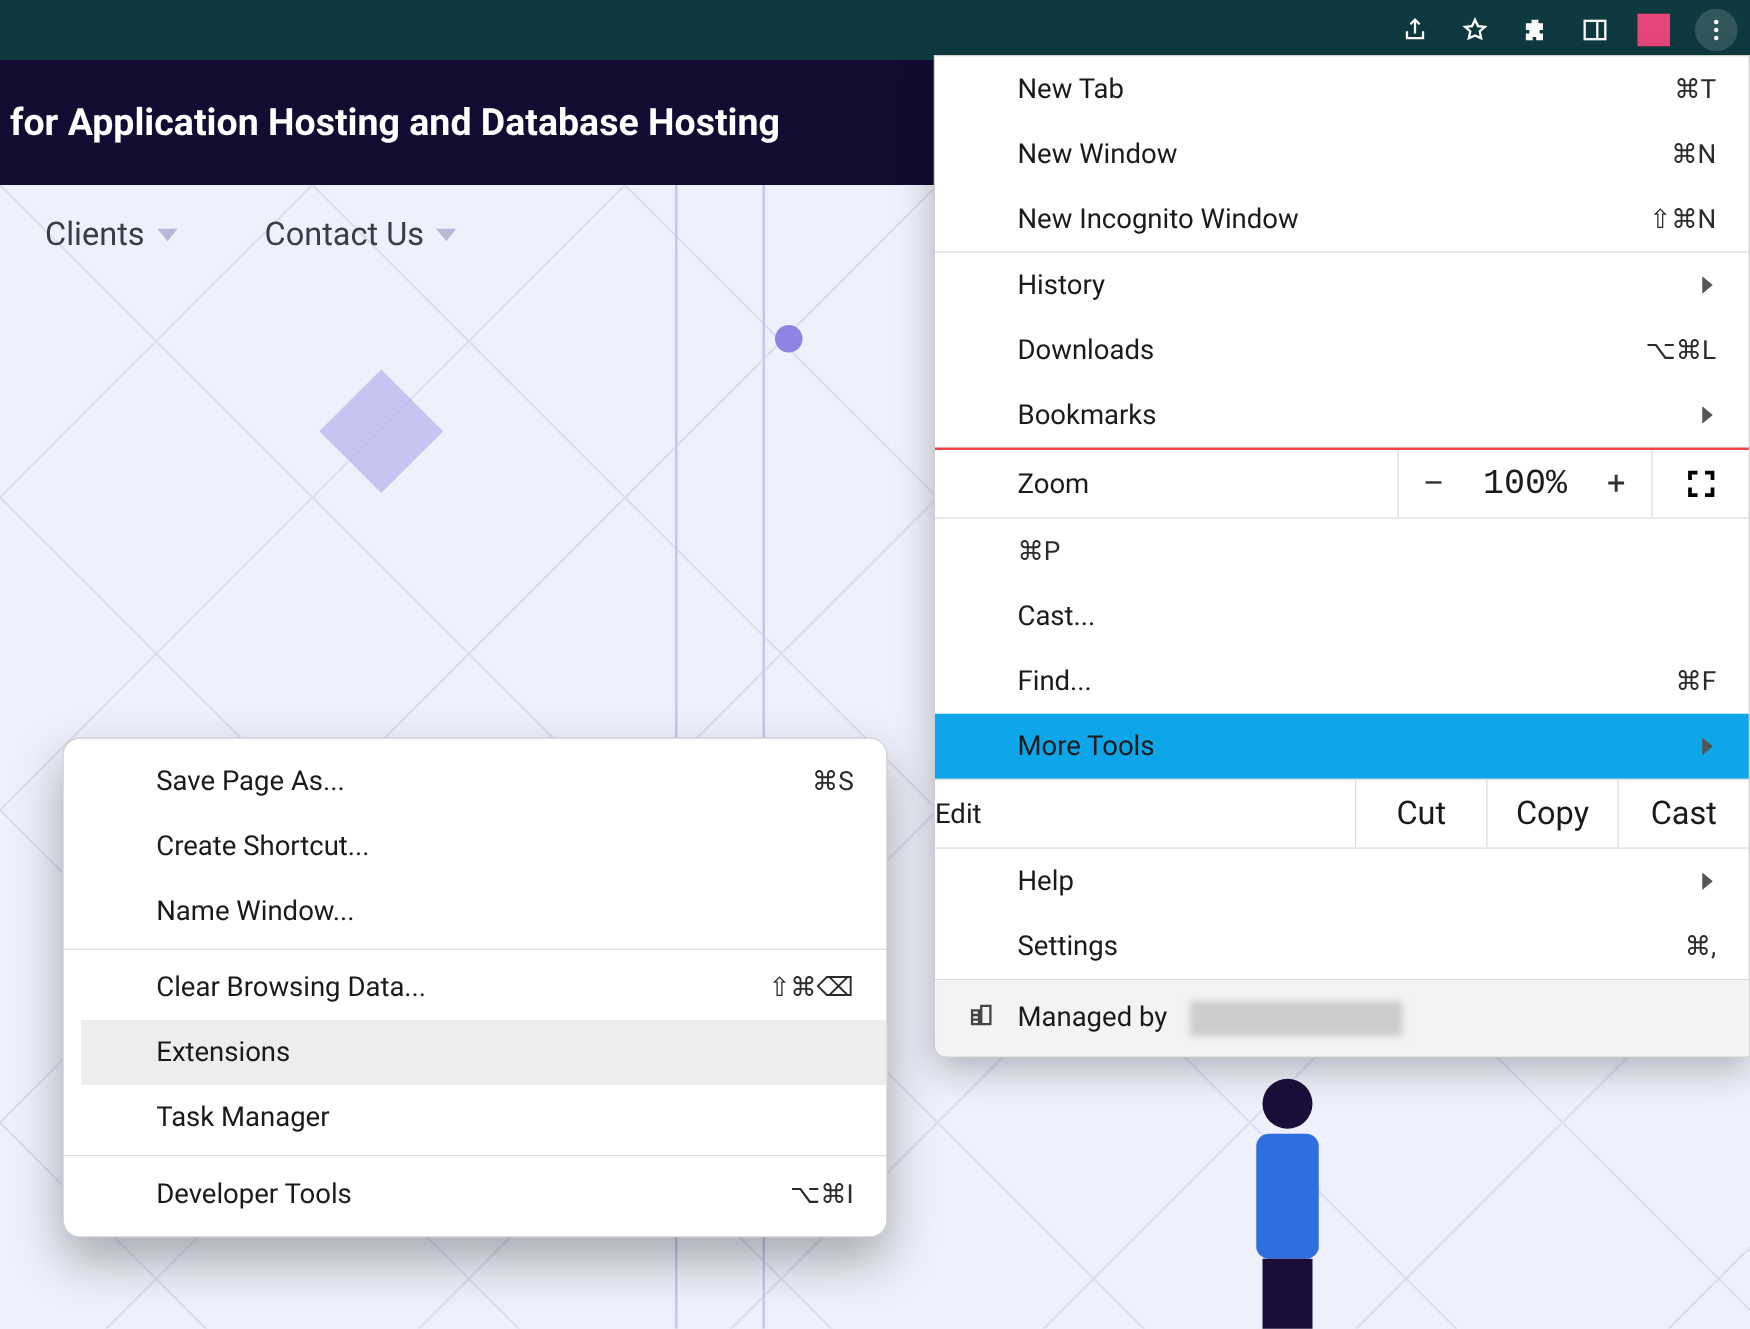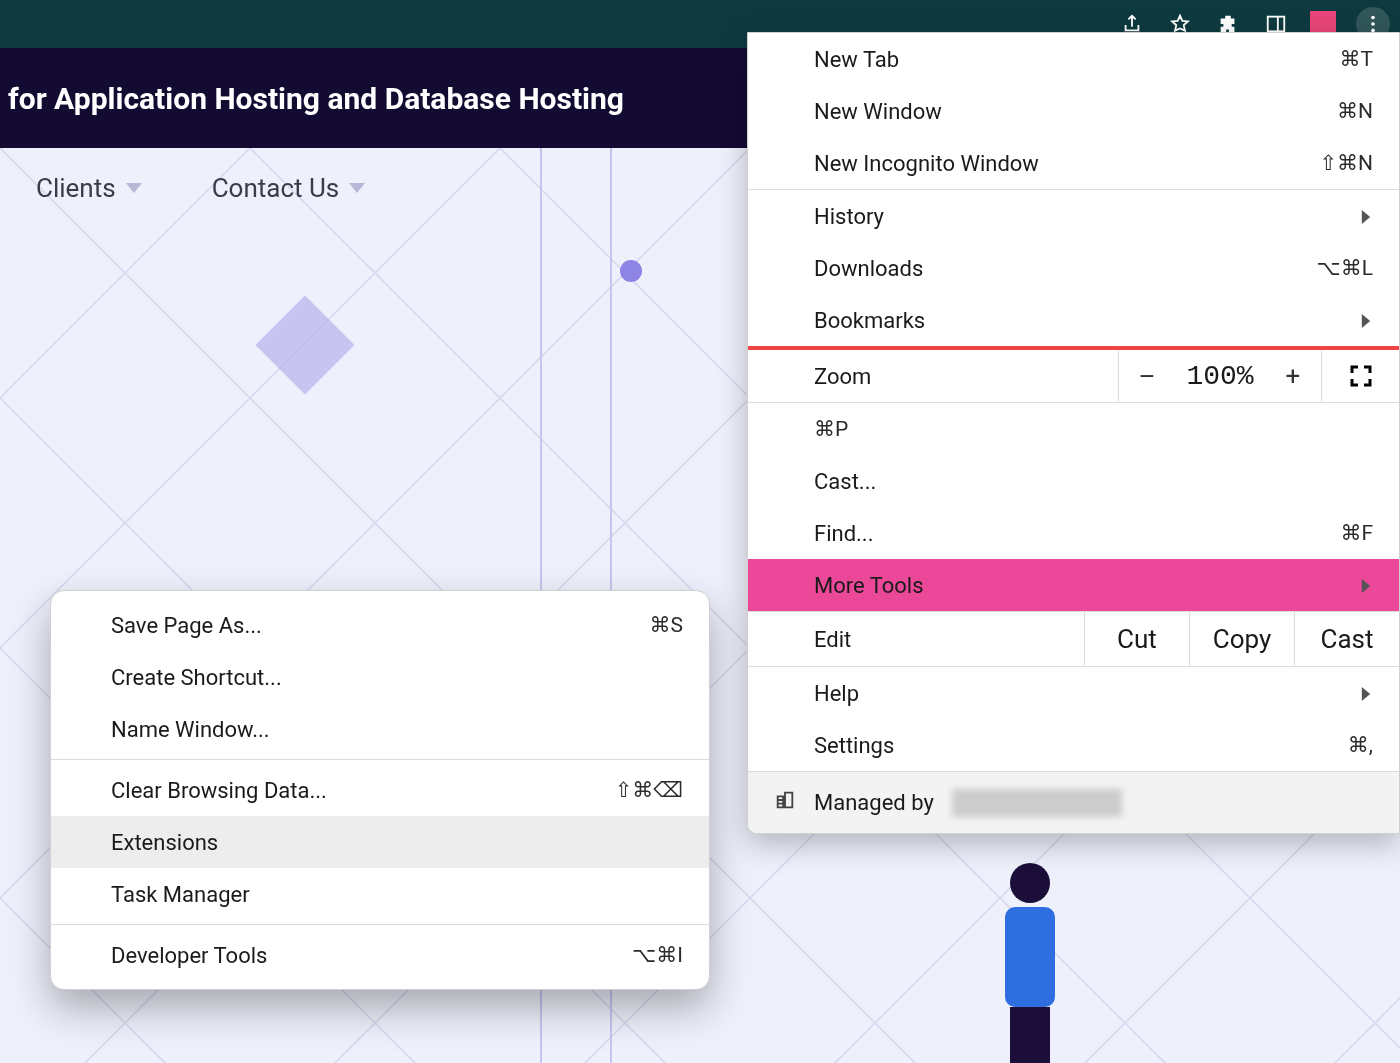--- a/index.html
+++ b/index.html
@@ -88,61 +88,61 @@
   .person .head { width:40px; height:40px; border-radius:50%; background:#1b0f3a; margin:0 auto; }
   .person .body { width:50px; height:100px; background:#2b1a8c; margin:4px auto 0; border-radius:10px; }
   .person .legs { width:40px; height:60px; background:#1b0f3a; margin:0 auto; }
   .person.left .head { background:#372f8f; }
   .person.left .body { background:#f0b472; height:70px; }
   .person.right .body { background:#2f6ee0; }
 
   
   .main-menu {
     position:absolute;
-    top:32px; right:0;
+    top:44px; right:0;
     width: 653px;
     background:#fff;
     border:1px solid #d0d0d0;
     border-radius: 0 0 0 10px;
     box-shadow: 0 10px 30px rgba(0,0,0,.25);
     z-index:20;
     font-size: 22px;
     color:#1a1a1a;
   }
   .menu-section { border-top:1px solid #dcdcdc; }
   .menu-section:first-child { border-top:none; }
   .menu-row {
     height:52px; display:flex; align-items:center;
     padding: 0 26px 0 66px;
   }
-  .menu-row.hovered { background:#ec4899;gap:44px; }
+  .menu-row.hovered { background:#0ea5e9;gap:44px; }
   .menu-label { flex:1; }
   .shortcut { color:#2b2b2b; font-size:21px; }
   .chev svg { width:14px; height:14px; fill:#555; }
 
   
   .zoom-row {
     height:56px; display:flex; align-items:stretch;
-    border-top:4px solid #ef4444;
+    border-top:2px solid #ef4444;
   }
   .zoom-label { flex:1; display:flex; align-items:center; padding-left:66px; }
   .zoom-ctrls {
     display:flex; align-items:center; border-left:1px solid #dcdcdc;
   }
   .zctl { width:56px; display:flex; align-items:center; justify-content:center; font-size:26px; color:#333; }
   .zval { width:90px; display:flex; align-items:center; justify-content:center; font-size:28px;font-family:Liberation Mono, monospace; }
   .zfs { width:78px; border-left:1px solid #dcdcdc; display:flex; align-items:center; justify-content:center; }
   .zfs svg { width:24px; height:24px; stroke:#000; stroke-width:3; fill:none; }
 
   
   .edit-row {
     height:56px; display:flex; align-items:stretch;
     border-top:1px solid #dcdcdc; border-bottom:1px solid #dcdcdc;
   }
-  .edit-label { flex:1; display:flex; align-items:center; padding-left:66px; }
+  .edit-label { flex:1; display:flex; align-items:center; }
   .edit-btn {
     width:105px; border-left:1px solid #dcdcdc;
     display:flex; align-items:center; justify-content:center; font-size:26px;
   }
 
   
   .managed {
     height:62px; background:#f3f3f3; border-top:1px solid #dcdcdc;
     display:flex; align-items:center; padding-left:66px; gap:18px;
     font-size:22px; border-radius:0 0 0 10px;
@@ -162,20 +162,21 @@
     box-shadow: 0 18px 40px rgba(0,0,0,.3);
     z-index:30;
     font-size:22px;
     color:#1a1a1a;
     padding: 8px 0;
   }
   .sub-menu .sep { height:1px; background:#dcdcdc; margin:4px 0; }
   .sub-row {
     height:52px; display:flex; align-items:center;
     padding: 0 26px 0 60px;
+    margin-left: 14px;
   }
   .sub-row.hovered { background:#ededed; }
   .sub-label { flex:1; }
 </style>
 </head>
 <body>
 
 <div class="browser-topbar">
   <div class="topbar-icon">
     <svg viewBox="0 0 24 24">

